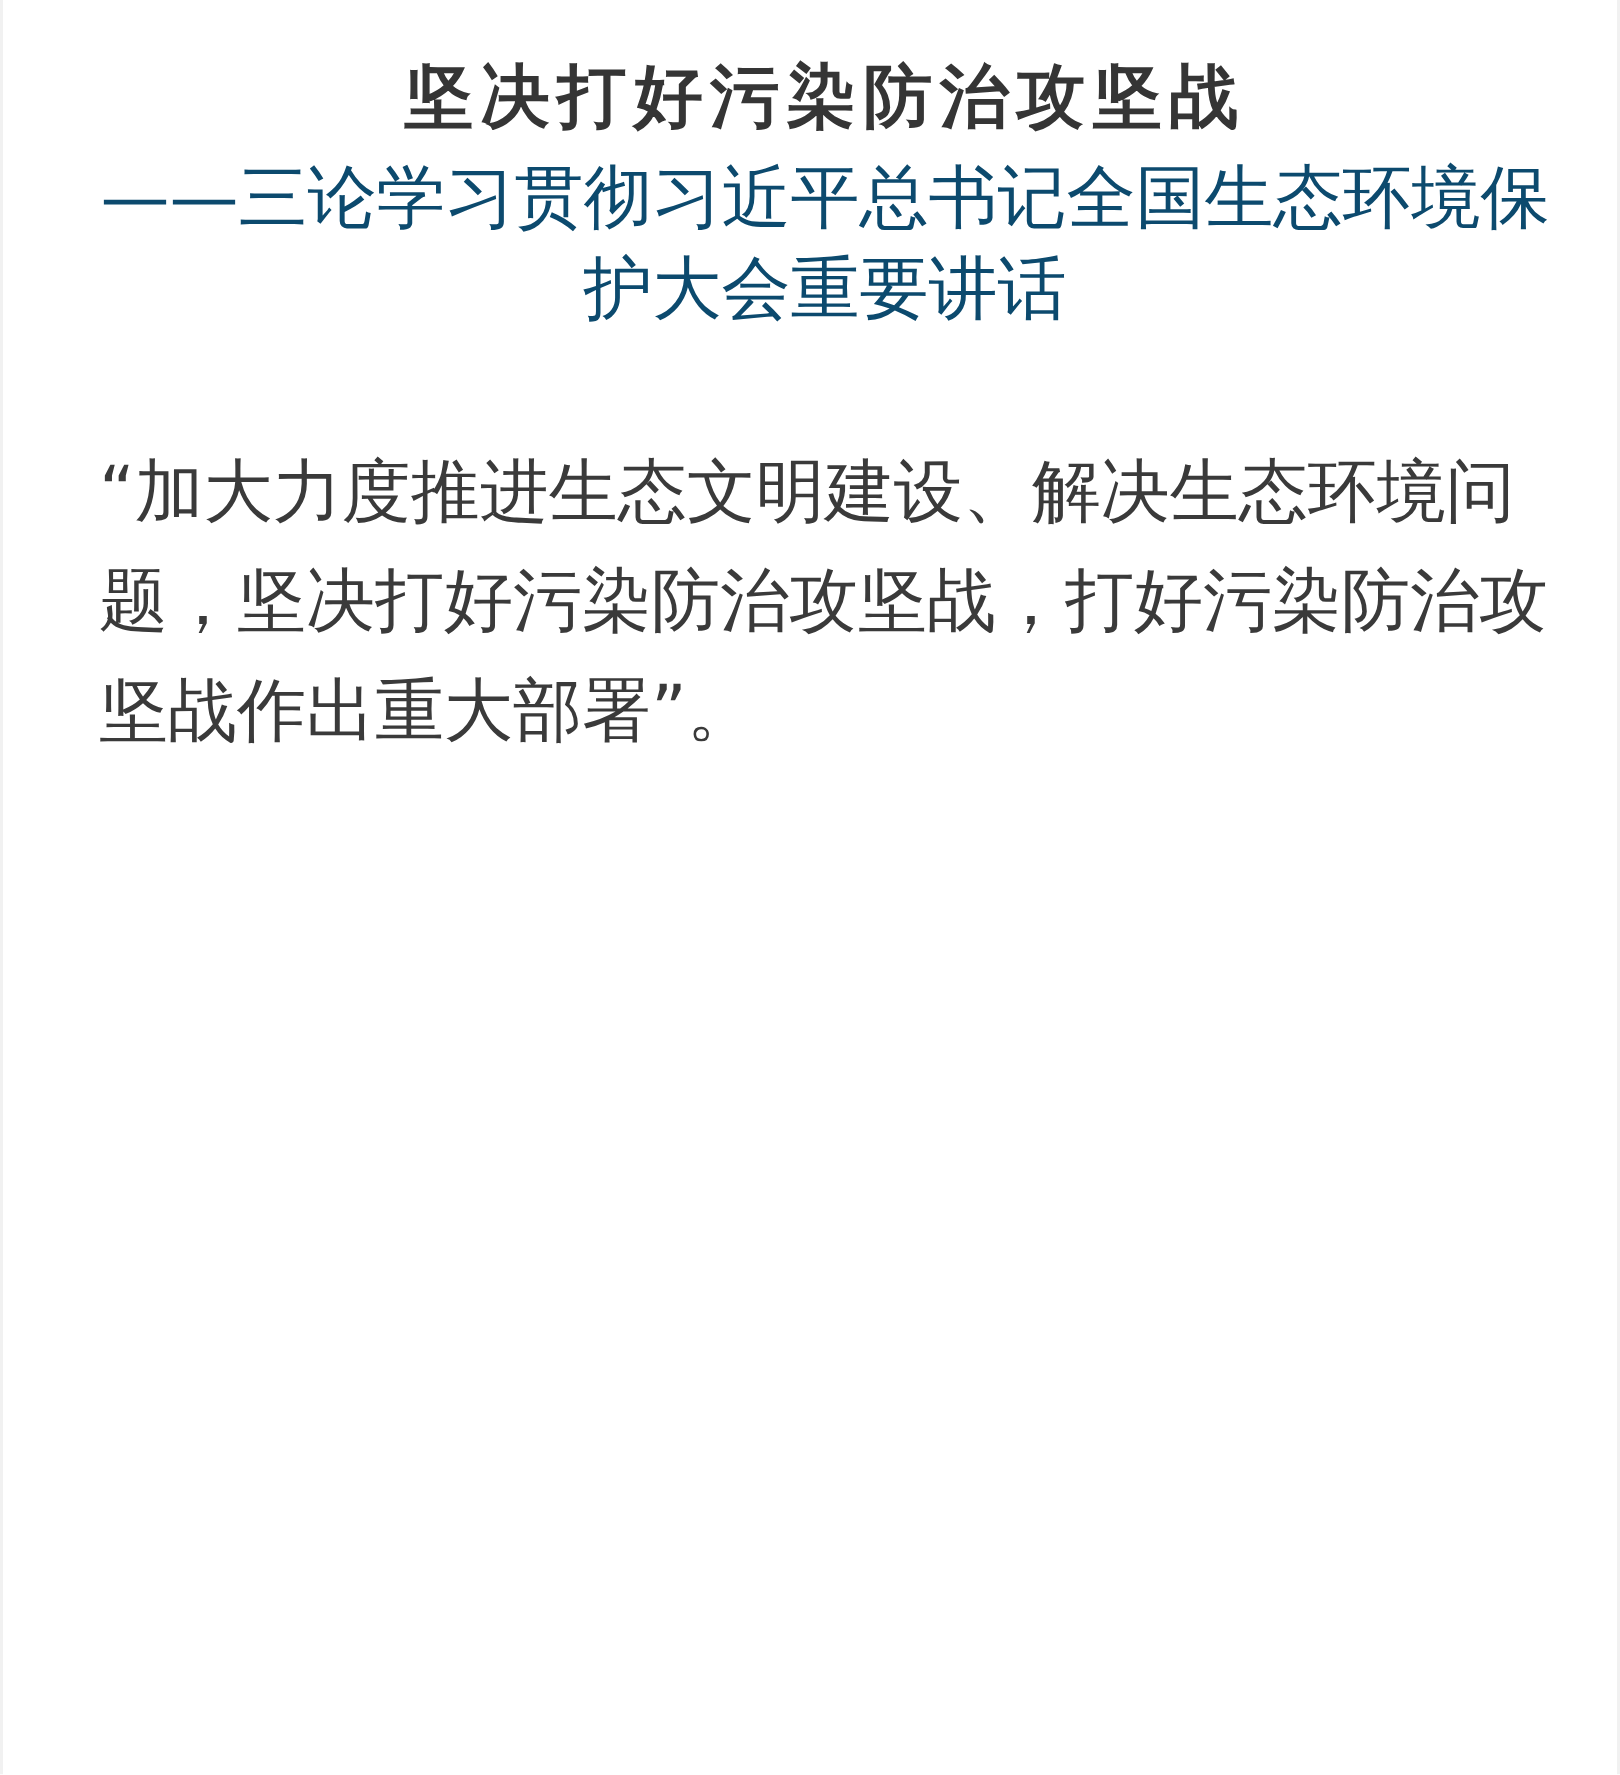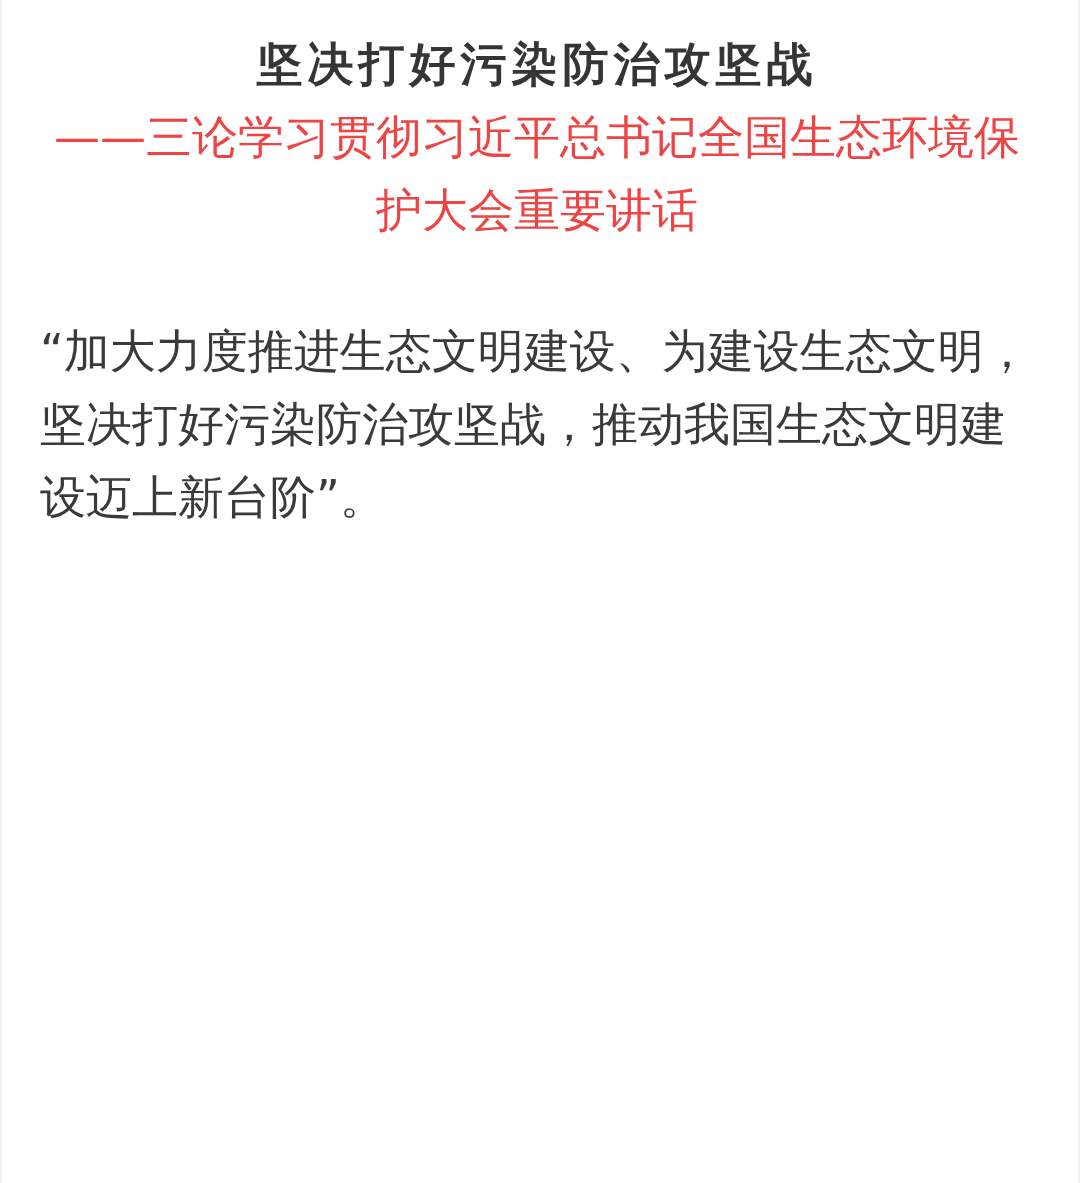--- a/index.html
+++ b/index.html
@@ -9,21 +9,21 @@
   }
   .page {
     position: relative;
     width: 1080px;
     height: 1183px;
     box-sizing: border-box;
     margin: 0 auto;
     background: #ffffff;
     border-left: 2px solid #f1f1f1;
     border-right: 2px solid #f1f1f1;
-    padding: 28px 44px 0 38px;
+    padding: 28px 44px 0 64px;
     overflow: hidden;
     font-family: "DejaVu Sans", "Liberation Sans", sans-serif;
     color: #3a3a3a;
   }
   .article-header {
     text-align: center;
     margin: 0;
   }
   .article-title {
     display: block;
@@ -31,24 +31,24 @@
     font-size: 46px;
     line-height: 73px;
     font-weight: 700;
     letter-spacing: 5px;
     color: #353535;
   }
   .article-subtitle {
     display: block;
     margin: 0;
     font-size: 46px;
-    line-height: 73px;
+    line-height: 61px;
     font-weight: 400;
     letter-spacing: 0;
-    color: #ef4444;
+    color: #0c4a6e;
   }
   .article-body {
     margin-top: 68px;
   }
   .para {
     margin: 0;
     font-size: 46px;
     line-height: 73px;
     text-align: left;
     color: #3a3a3a;
@@ -60,15 +60,15 @@
 </head>
 <body>
 
 <div class="page">
   <header class="article-header">
     <h1 class="article-title">坚决打好污染防治攻坚战</h1>
     <h2 class="article-subtitle">——三论学习贯彻习近平总书记全国生态环境保护大会重要讲话</h2>
   </header>
 
   <main class="article-body">
-    <p class="para">“加大力度推进生态文明建设、为建设生态文明，坚决打好污染防治攻坚战，推动我国生态文明建设迈上新台阶”。</p>
+    <p class="para">“加大力度推进生态文明建设、解决生态环境问题，坚决打好污染防治攻坚战，打好污染防治攻坚战作出重大部署”。</p>
   </main>
 </div>
 
 </body></html>

